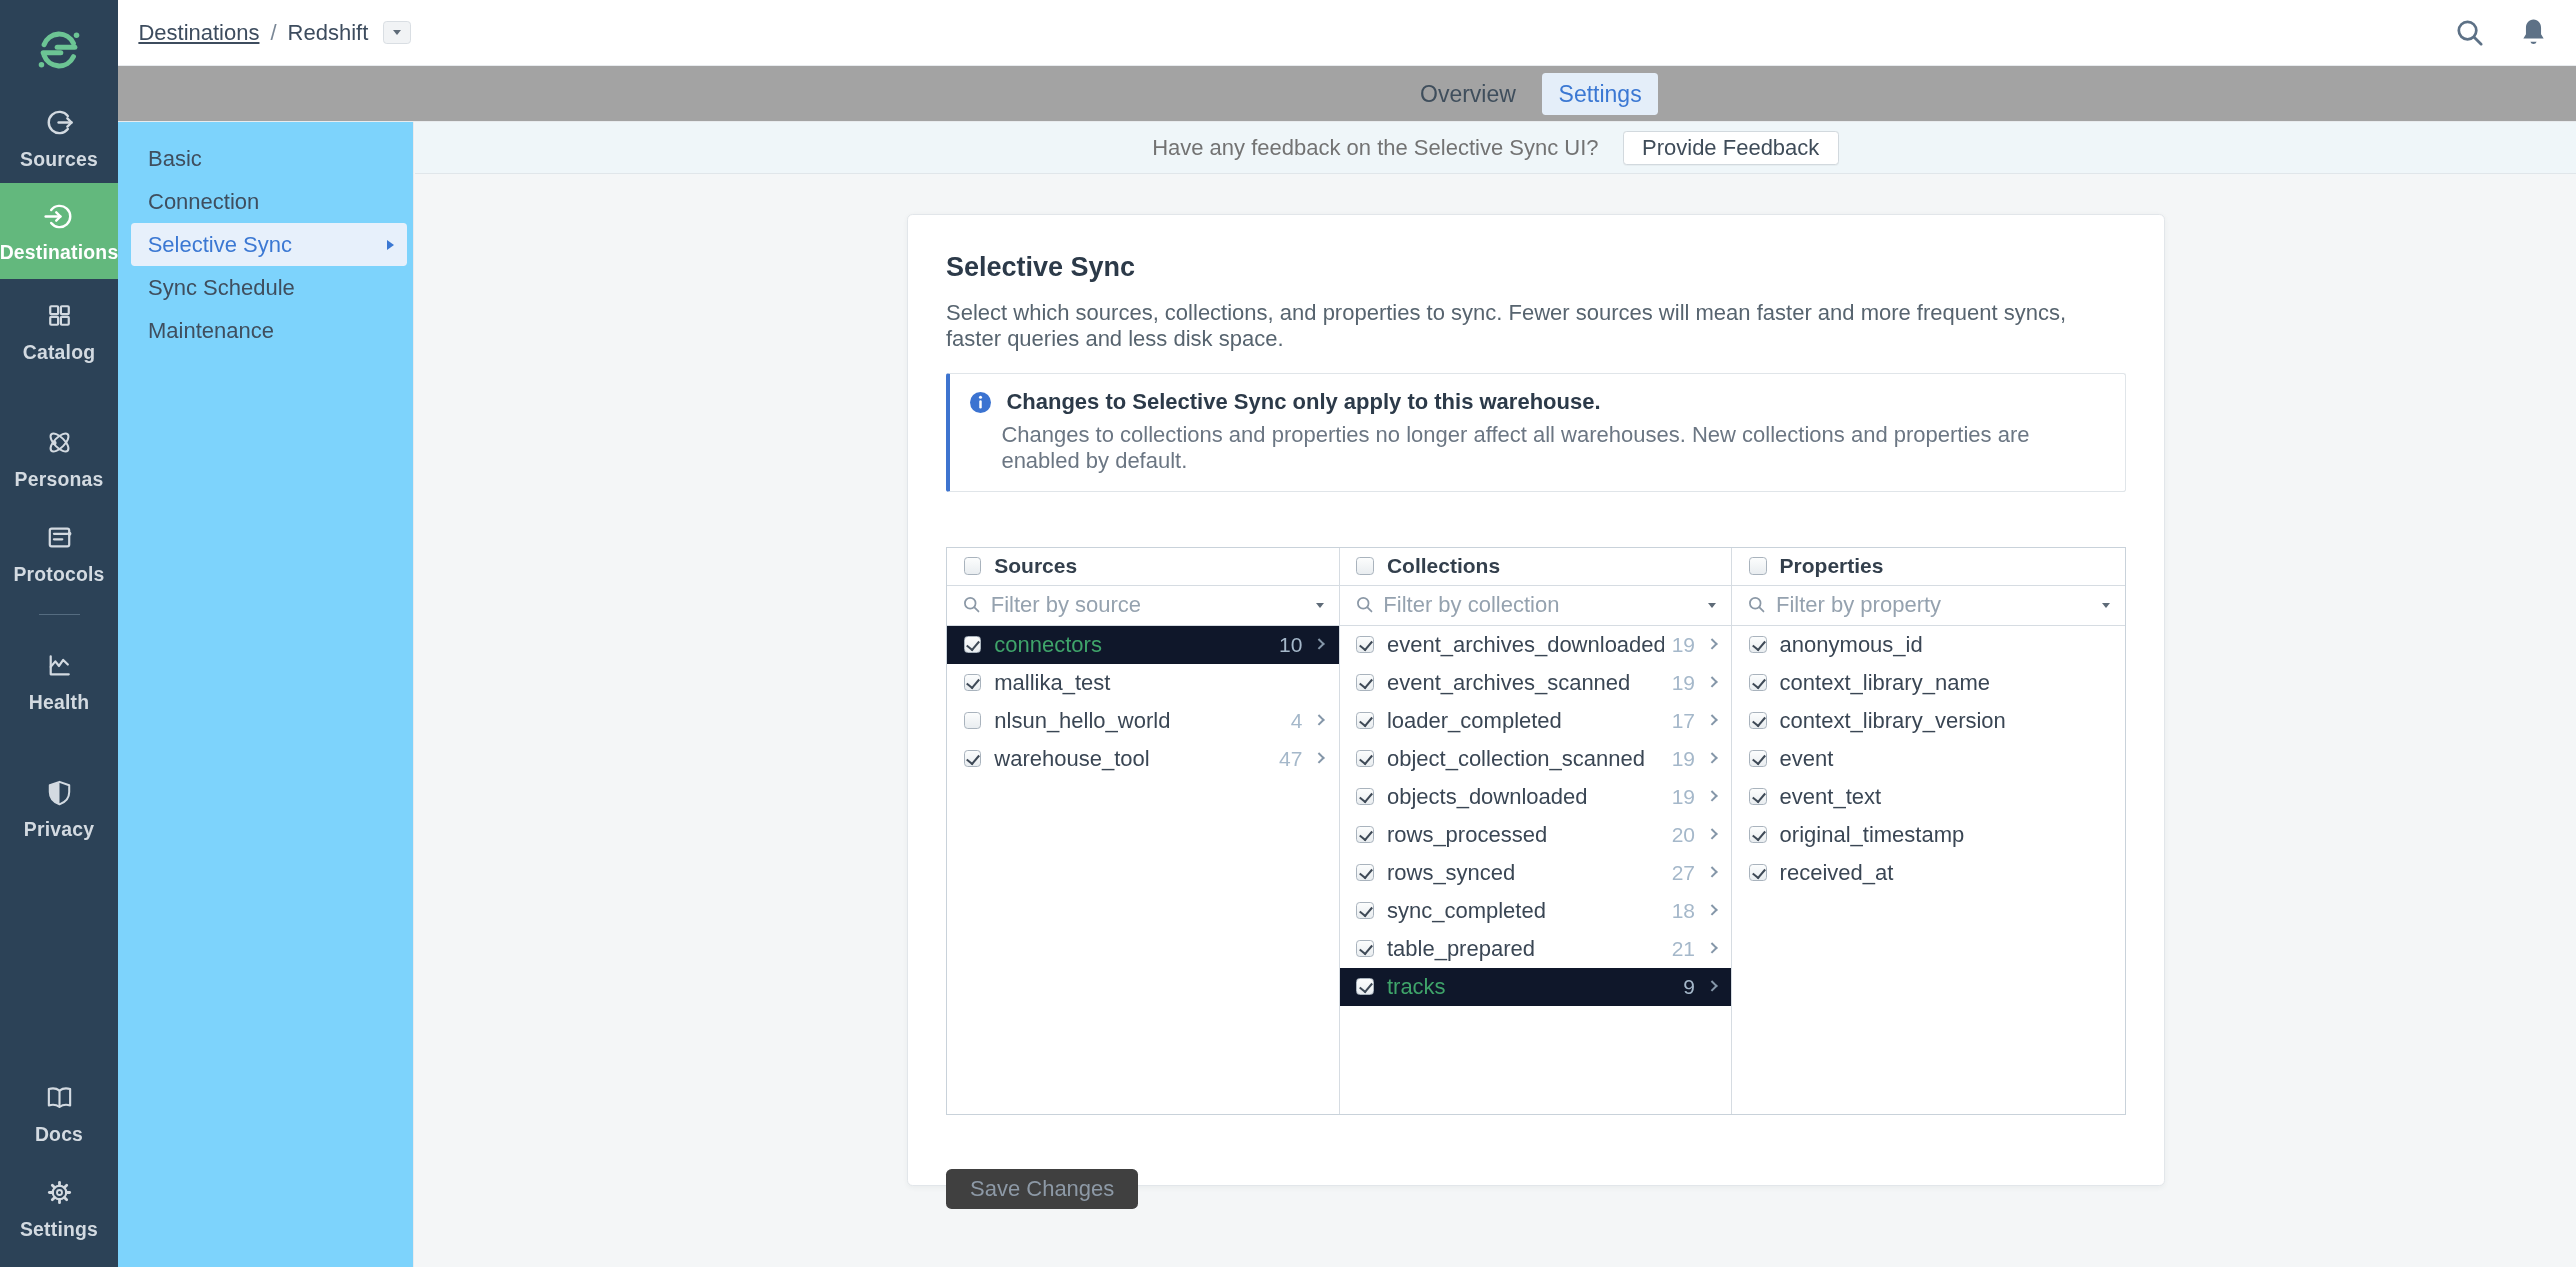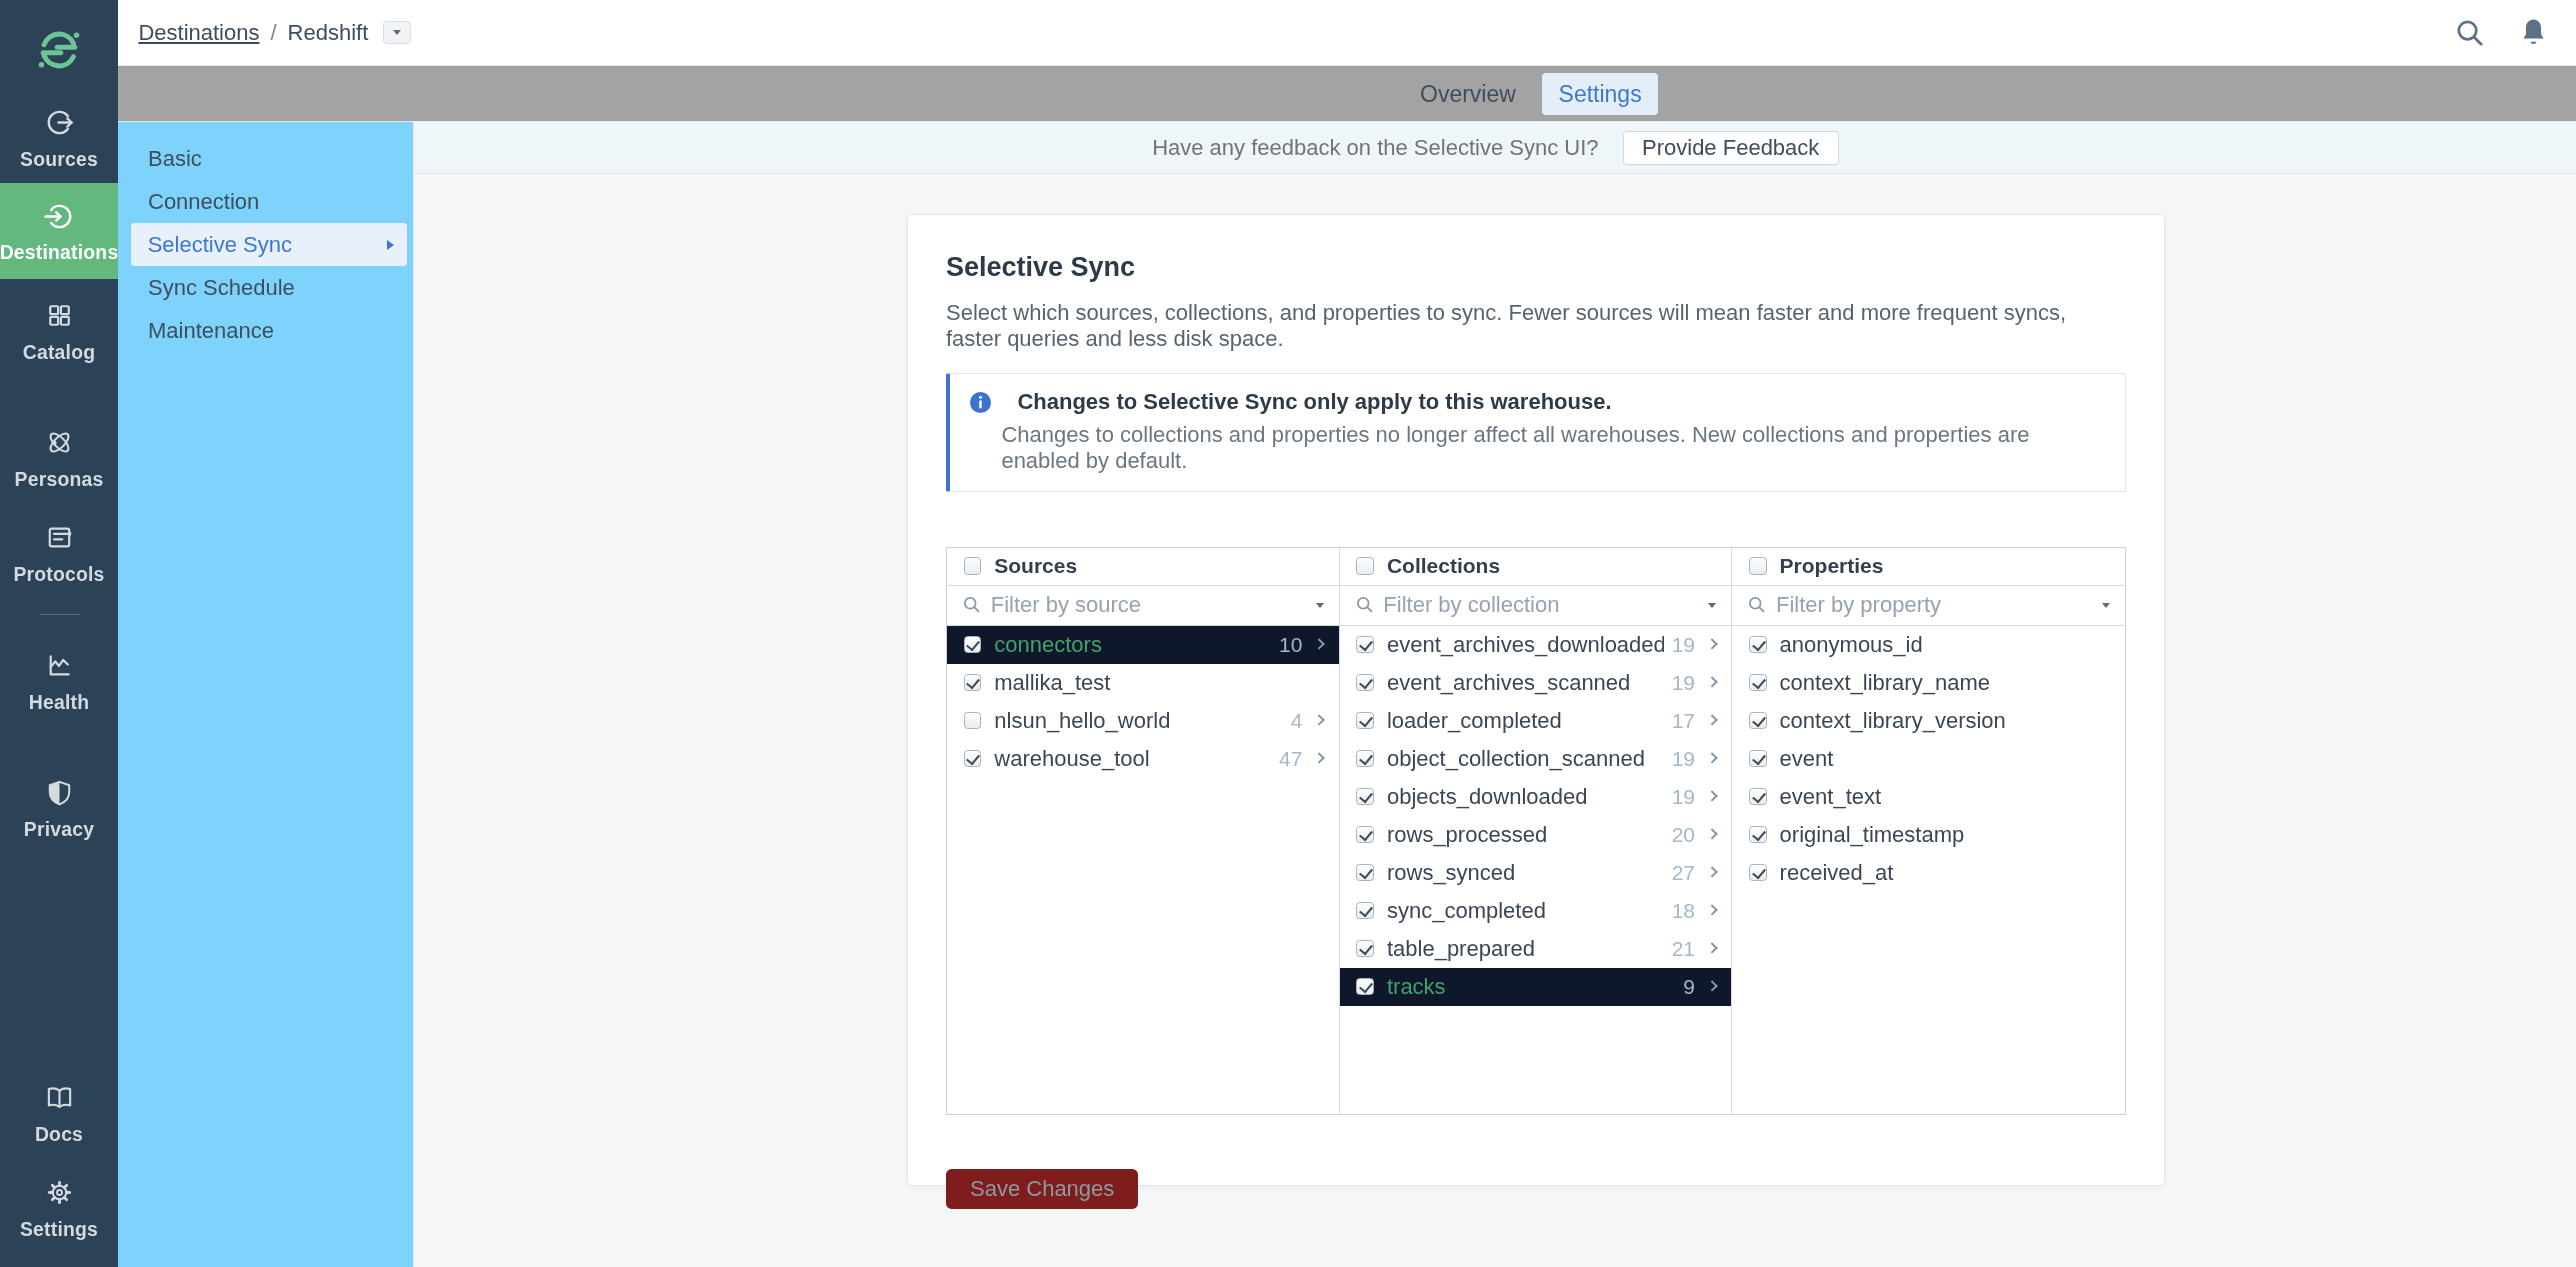--- a/index.html
+++ b/index.html
@@ -51,21 +51,21 @@
   .feed-q { font-size:22px; color:#737373;text-align:right; }
   .feed-btn { height:34px; background:#fff; border:0.9px solid #d2d9de; border-radius:3.7px; font-size:22px; color:#3f4c59; padding:0 18.5px; display:flex; align-items:center; cursor:pointer; box-shadow:0 0.9px 0.9px rgba(0,0,0,.04); }
 
   
   .content { position:absolute; left:415px; top:175px; right:0; bottom:0; background:#f4f6f7; }
   .card { position:absolute; left:492px; top:39px; width:1258px; height:972px; background:#fff; border:0.9px solid #e2e6ea; border-radius:5.6px; box-shadow:0 1.9px 5.6px rgba(40,50,60,.05); padding:37px 38px 0 38px; }
   .card-title { font-size:27px; font-weight:700; color:#2c3a49; }
   .card-desc { margin-top:16.7px; font-size:22px; color:#57646f; }
 
   .alert { margin-top:21px; border:0.9px solid #e0e5e9; border-left:4.6px solid #3e74cf; border-radius:2.8px; padding:15.7px 22px 16.7px 20.4px; }
-  .alert-row1 { display:flex; align-items:center; gap:26px; }
+  .alert-row1 { display:flex; align-items:center; gap:15px; }
   .alert-title { font-size:22px; font-weight:700; color:#2c3a49; }
   .alert-body { margin:6.5px 0 0 31px; font-size:22px; color:#6b7683; }
 
   .seltable { margin-top:55px; border:0.9px solid #c9d2da; display:grid; grid-template-columns:1fr 1fr 1fr; height:568px; background:#fff; }
   .selcol { border-right:0.9px solid #d6dce2; min-width:0; }
   .selcol:last-child { border-right:none; }
   .colhead { height:38px; display:flex; align-items:center; gap:13px; padding:0 15px 0 16.7px; border-bottom:0.9px solid #d6dce2; }
   .hlabel { font-size:21px; font-weight:700; color:#333f4c; }
   .filter { height:40px; display:flex; align-items:center; gap:9.3px; padding:0 15px 0 15px; border-bottom:0.9px solid #d6dce2; cursor:text; }
   .filter input { border:none; outline:none; flex:1 1 auto; min-width:0; font-size:22px; color:#3a4654; background:transparent; font-family:"Liberation Sans", sans-serif; }
@@ -75,21 +75,21 @@
   .cb.checked::after { content:""; position:absolute; left:4.6px; top:0.9px; width:5.6px; height:10.2px; border-right:2.8px solid #3e4956; border-bottom:2.8px solid #3e4956; transform:rotate(40deg); }
 
   .rowlist { overflow:hidden; }
   .srow { display:flex; align-items:center; height:38px; padding:0 15px 0 16.7px; cursor:pointer; }
   .srow .name { margin-left:13px; font-size:22px; color:#3a4654; flex:1 1 auto; white-space:nowrap; overflow:hidden; }
   .srow .count { font-size:21px; color:#a5b8ca; margin-left:7.4px; }
   .srow.selected { background:#0f172a; box-shadow:inset 0 -0.9px 0 rgba(0,0,0,.04); }
   .srow.selected .name { color:#3fa46a; }
   .chev { width:8.3px; height:8.3px; border-top:2.2px solid #8597a9; border-right:2.2px solid #8597a9; transform:rotate(45deg); flex:none; margin-left:13px; }
 
-  .save-btn { margin:54px 0 0 0; height:40px; padding:0 24px; background:#7f1d1d; border:none; border-radius:5.6px; font-size:22px; color:#8d99a6; font-family:"Liberation Sans", sans-serif; cursor:default; }
+  .save-btn { margin:54px 0 0 0; height:40px; padding:0 24px; background:#404040; border:none; border-radius:5.6px; font-size:22px; color:#8d99a6; font-family:"Liberation Sans", sans-serif; cursor:default; }
 </style>
 </head>
 <body>
 
 <div class="sidebar">
   <div class="logo-wrap">
     <svg width="48" height="48" viewBox="0 0 40 40" fill="none">
       <g stroke="#6cc494" stroke-width="4.2" stroke-linecap="round">
         <path d="M7.6 15.5 A13.2 13.2 0 0 1 32 14.4"></path>
         <path d="M7.6 24.5 A13.2 13.2 0 0 0 32 25.6"></path>

